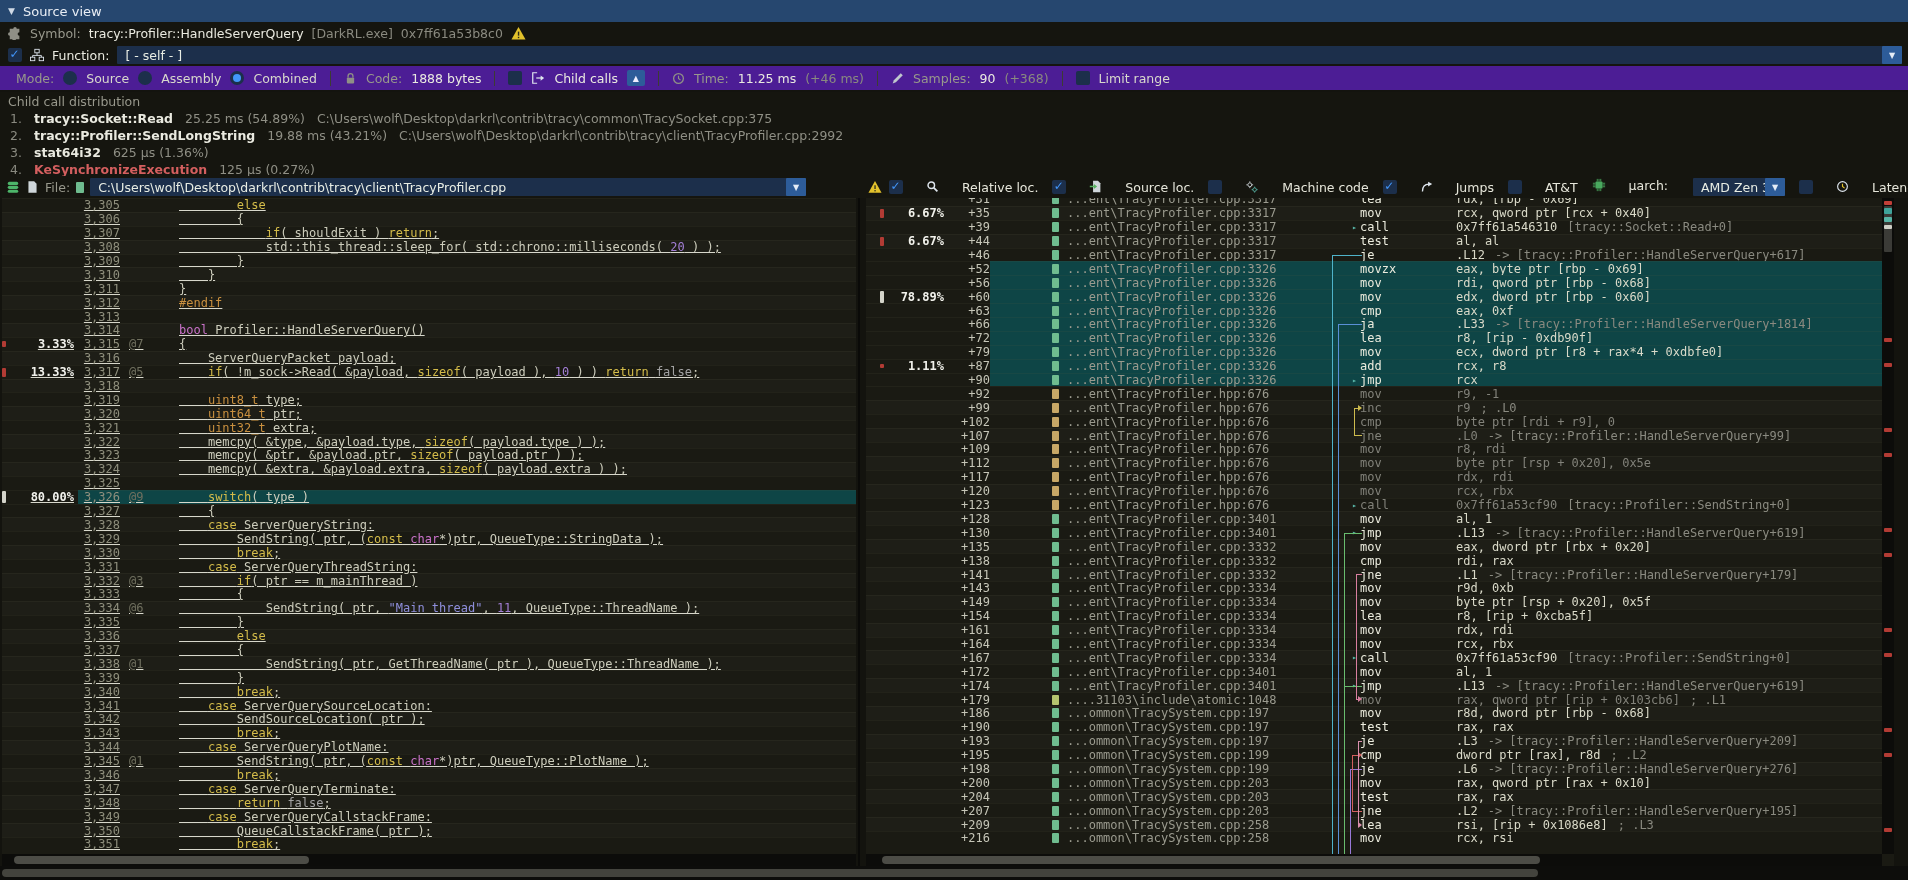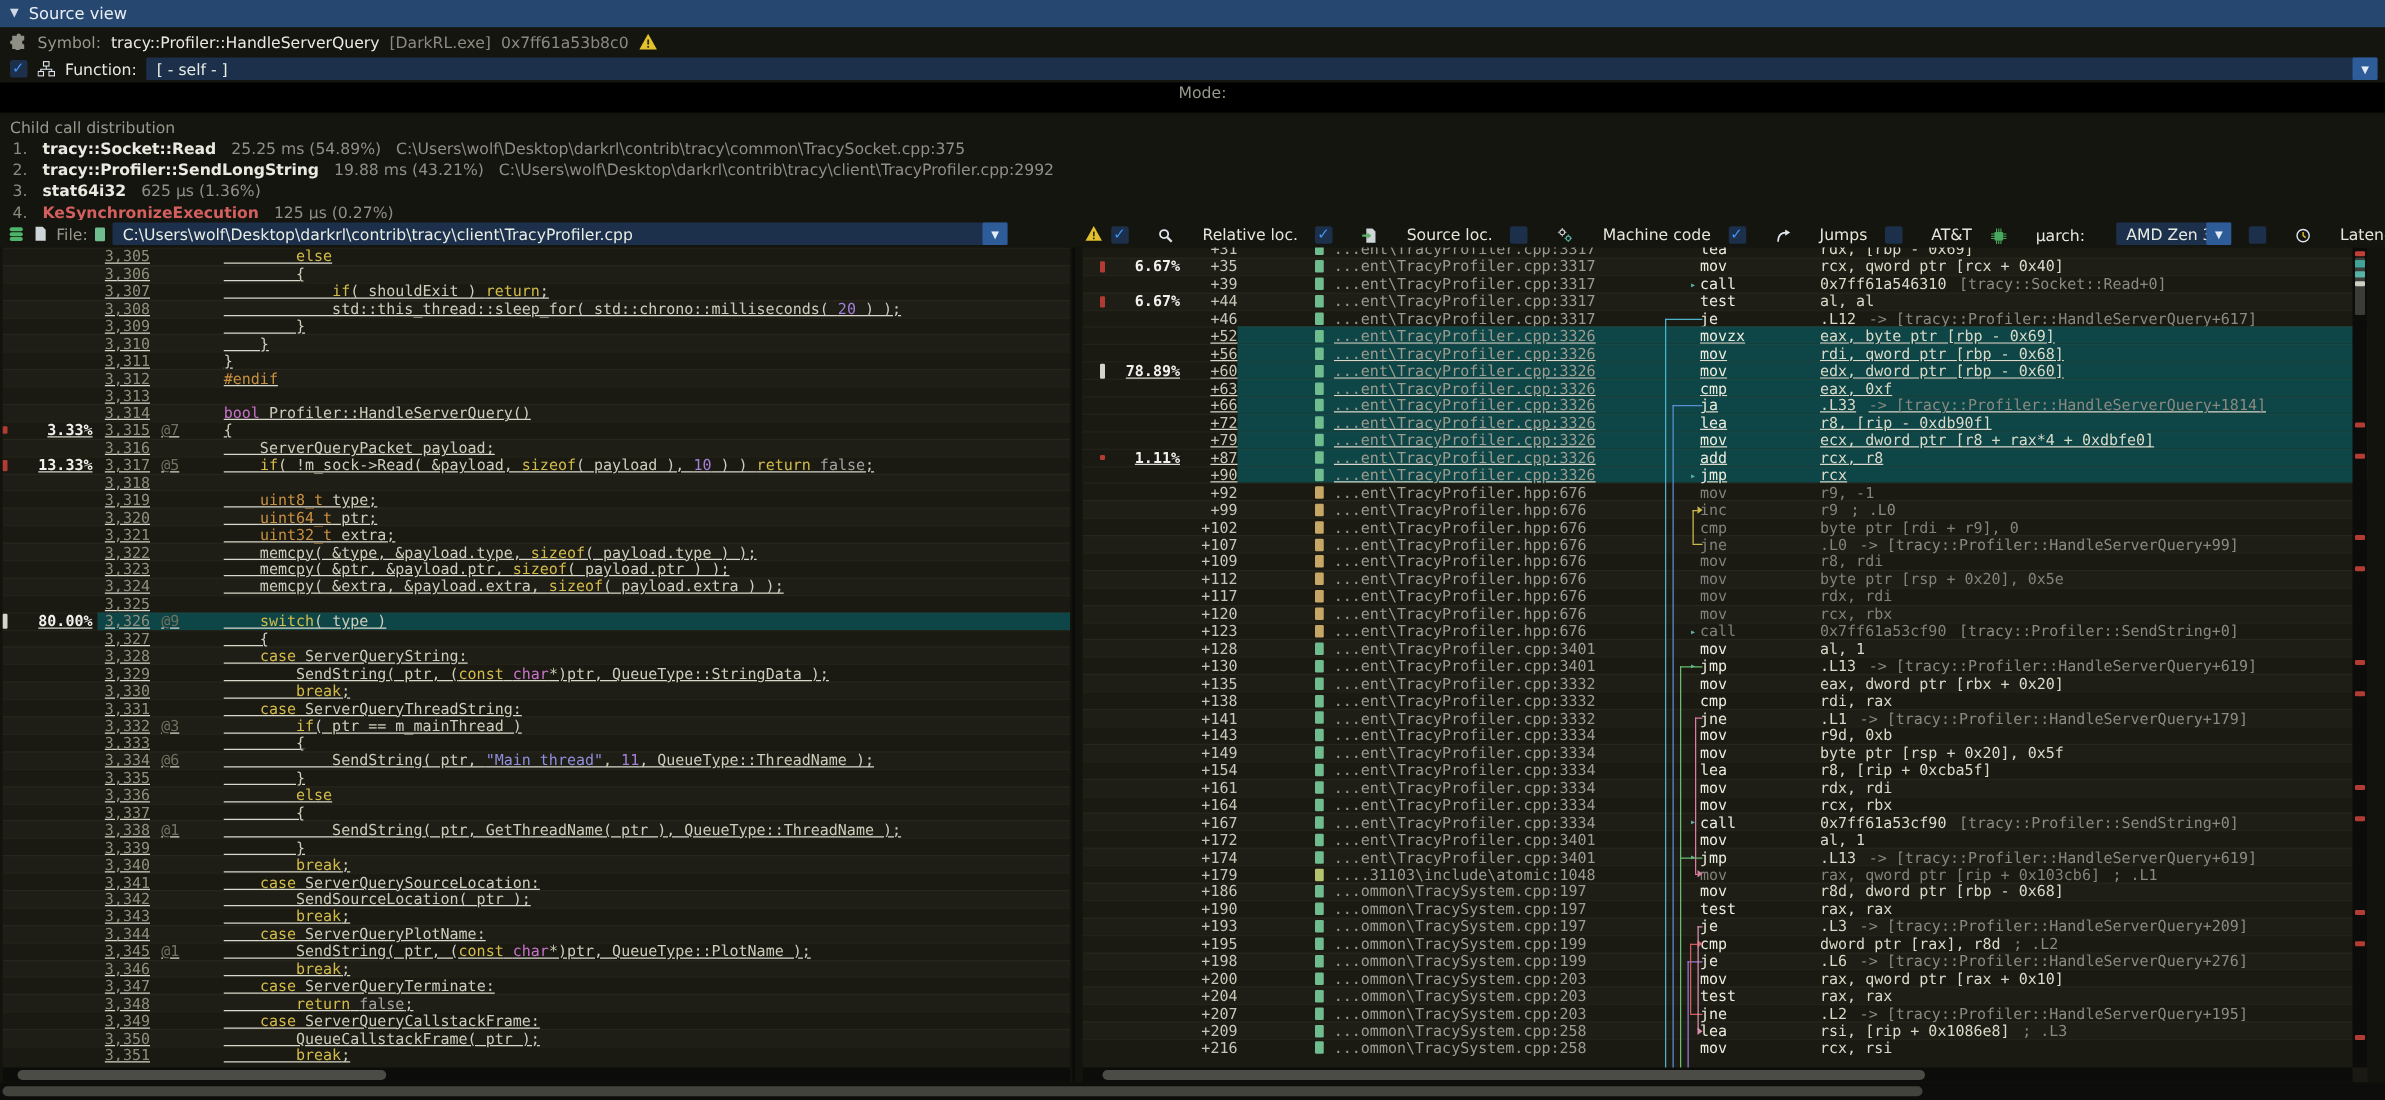--- a/index.html
+++ b/index.html
@@ -14,56 +14,56 @@
   .lbl{color:#98988c;}
   .val{color:#eaeae0;}
   .dimtxt{color:#8a8a80;}
   
   .funcrow{top:44px;height:22px;padding-left:8px;background:#15150f;}
   .combo{height:18px;background:#1c2f4b;display:flex;align-items:center;position:relative;border-radius:1px;}
   .combo .ctext{padding:0 8px;color:#e8ede4;white-space:nowrap;overflow:hidden;}
   .dd{position:absolute;right:0;top:0;width:20px;height:18px;background:#2d5c99;display:flex;align-items:center;justify-content:center;color:#e4ecf6;font-size:8px;border-radius:1px;}
   .funccombo{flex:1;margin-right:6px;}
   
-  .moderow{top:66px;height:24px;padding-left:16px;background:#000000;gap:9px;flex-direction:column;}
+  .moderow{top:66px;height:24px;padding-left:16px;background:#4c1d95;gap:9px;}
   .vsep{width:1px;height:15px;background:#3c3c34;margin:0 4px;}
   .radio{width:14px;height:14px;border-radius:50%;background:#1c2f4b;position:relative;display:inline-block;}
   .radio.sel::after{content:"";position:absolute;left:3px;top:3px;width:8px;height:8px;border-radius:50%;background:#4296fa;}
   .cb{width:14px;height:14px;border-radius:2px;background:#1c2f4b;position:relative;display:inline-block;}
   .cb.checked::after{content:"✓";position:absolute;left:1.5px;top:-1px;color:#4296fa;font-weight:bold;font-size:12px;}
   .sqbtn{width:18px;height:16px;background:#2d5c99;border-radius:2px;display:flex;align-items:center;justify-content:center;color:#eef;font-size:8px;}
   
   .childcalls{position:absolute;top:92px;left:0;right:0;height:84px;background:#15150f;}
   .cc-head{padding:2px 0 0 8px;color:#98988c;height:16px;}
   .cc-row{display:flex;gap:12px;align-items:center;height:17px;padding-left:8px;}
   .cc-idx{color:#8a8a80;width:14px;text-align:right;}
   .cc-name{color:#eaeae0;font-weight:bold;}
   .cc-name.red{color:#d45f5f;}
   .cc-time{color:#8f8f85;}
   .cc-loc{color:#8f8f85;}
   
   .panelhdr{top:176px;height:22px;background:#15150f;padding-left:6px;gap:6px;}
   .filecombo{width:716px;}
   .greensq{width:8px;height:11px;background:#6fbc8f;display:inline-block;border-radius:1px;}
   .asmbar{position:absolute;left:868px;top:0;height:22px;display:flex;align-items:center;gap:7px;}
-  .tgroup{display:flex;align-items:flex-end;gap:23px;margin-right:7px;}
+  .tgroup{display:flex;align-items:flex-start;gap:23px;margin-right:7px;}
   .tlabel{color:#e6e6da;white-space:nowrap;}
   .uarchcombo{width:92px;margin-left:2px;}
   .savebtn{display:flex;align-items:center;gap:5px;background:#2b5a91;border-radius:2px;height:18px;padding:0 9px;color:#eef2f7;}
   
   .panels{position:absolute;top:198px;left:0;right:0;bottom:14px;}
   .srcpanel{position:absolute;left:2px;top:0;width:854px;bottom:0;background:#1a1a13;overflow:hidden;text-decoration:underline;}
   .asmpanel{position:absolute;left:866px;top:0;width:1028px;bottom:0;background:#1a1a13;overflow:hidden;}
   .divider{position:absolute;left:858px;top:0;width:2px;bottom:0;background:#0a0a08;}
   
   .coderows{font-family:"DejaVu Sans Mono",monospace;font-size:12px;}
   .src-row,.asm-row{height:13.9px;display:flex;align-items:center;box-sizing:border-box;border-top:1px solid rgba(90,90,70,0.13);white-space:nowrap;}
   .src-row:nth-child(even),.asm-row:nth-child(even){background:rgba(255,255,255,0.02);}
   .src-row.hl{background:linear-gradient(90deg, rgba(0,0,0,0) 76px, #0e4546 76px);}
-  .asm-row.hl{background:linear-gradient(90deg, rgba(0,0,0,0) 124px, #0e4546 124px);text-decoration:underline;}
+  .asm-row.hl{background:linear-gradient(90deg, rgba(0,0,0,0) 124px, #0e4546 124px);}
   .s-bar{width:10px;display:flex;align-items:center;}
   .sb{display:inline-block;width:4px;border-radius:1px;}
   .sb.r4{height:4px;background:#b23b34;}
   .sb.r5{height:6px;background:#b23b34;}
   .sb.r8{height:9px;background:#b23b34;}
   .sb.w12{height:12px;background:#d4d4ca;}
   .s-pct{width:62px;text-align:right;color:#f2f2ec;font-weight:bold;}
   .s-num{width:46px;text-align:right;color:#8f8f7d;}
   .s-mark{width:59px;padding-left:9px;color:#70705f;box-sizing:border-box;}
   .s-code{white-space:pre;}

